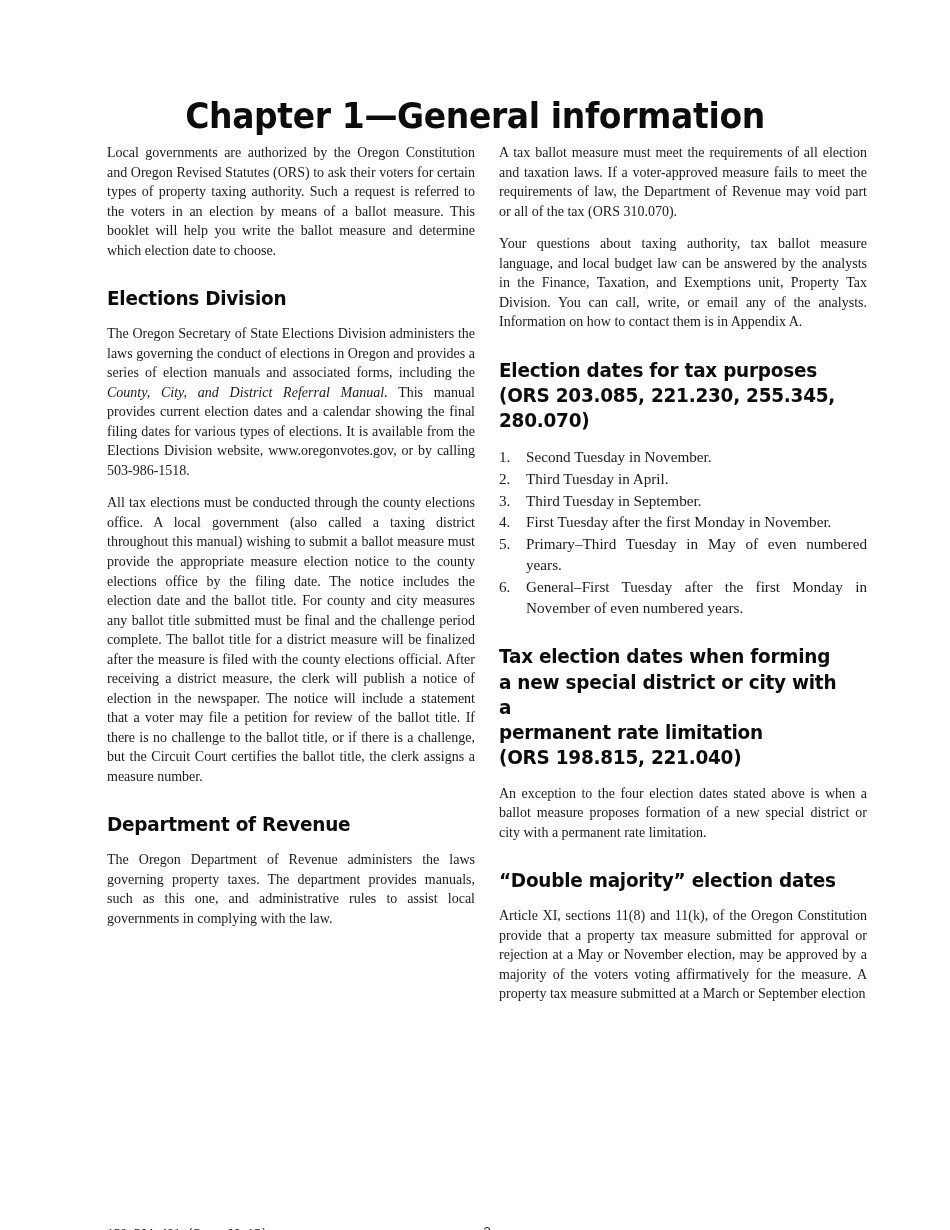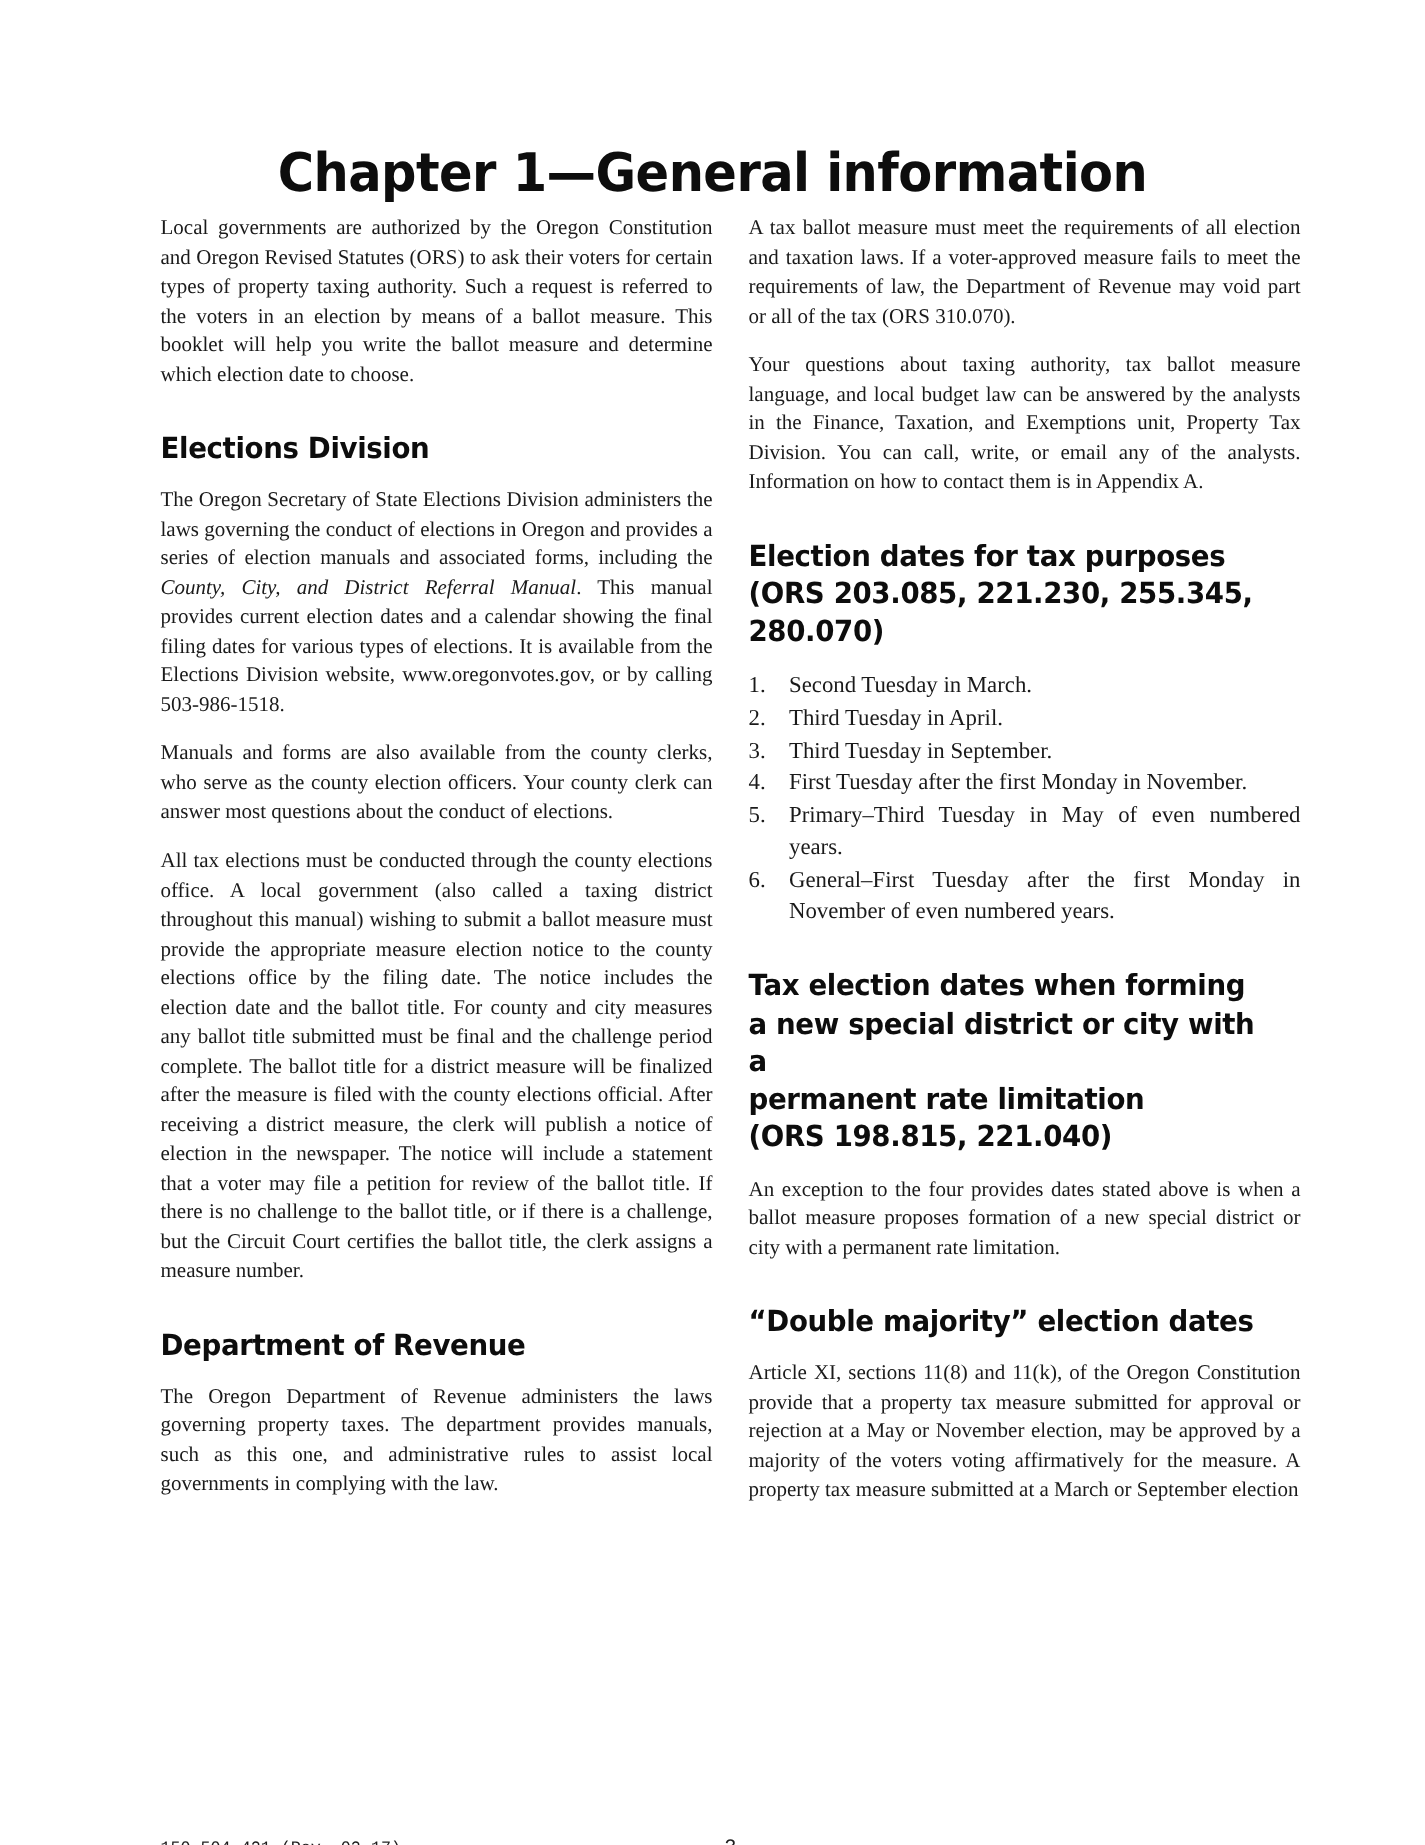--- a/index.html
+++ b/index.html
@@ -147,50 +147,49 @@
   <div class="columns">
 
     <div class="col col-left">
 
       <p class="body">Local governments are authorized by the Oregon Constitution and Oregon Revised Statutes (ORS) to ask their voters for certain types of property taxing authority. Such a request is referred to the voters in an election by means of a ballot measure. This booklet will help you write the ballot measure and determine which election date to choose.</p>
 
       <h2 class="sec">Elections Division</h2>
 
       <p class="body"><span>The Oregon Secretary of State Elections Division administers the laws governing the conduct of elections in Oregon and provides a series of election manuals and associated forms, including the </span><span class="it">County, City, and District Referral Manual</span><span>. This manual provides current election dates and a calendar showing the final filing dates for various types of elections. It is available from the Elections Division website, www.oregonvotes.gov, or by calling 503-986-1518.</span></p>
 
-      <p class="body">Manuals and forms are also available from the county clerks, who serve as the county election officers. Your county clerk can answer most questions about the conduct of elections.</p>
 
       <p class="body">All tax elections must be conducted through the county elections office. A local government (also called a taxing district throughout this manual) wishing to submit a ballot measure must provide the appropriate measure election notice to the county elections office by the filing date. The notice includes the election date and the ballot title. For county and city measures any ballot title submitted must be final and the challenge period complete. The ballot title for a district measure will be finalized after the measure is filed with the county elections official. After receiving a district measure, the clerk will publish a notice of election in the newspaper. The notice will include a statement that a voter may file a petition for review of the ballot title. If there is no challenge to the ballot title, or if there is a challenge, but the Circuit Court certifies the ballot title, the clerk assigns a measure number.</p>
 
       <h2 class="sec">Department of Revenue</h2>
 
       <p class="body">The Oregon Department of Revenue administers the laws governing property taxes. The department provides manuals, such as this one, and administrative rules to assist local governments in complying with the law.</p>
 
     </div>
 
     <div class="col col-right">
 
       <p class="body"><span>A tax ballot measure must meet the requirements of all election and taxation laws. </span><span class="bd">If a voter-approved measure fails to meet the requirements of law, the Department of Revenue may void part or all of the tax (ORS 310.070).</span></p>
 
       <p class="body">Your questions about taxing authority, tax ballot measure language, and local budget law can be answered by the analysts in the Finance, Taxation, and Exemptions unit, Property Tax Division. You can call, write, or email any of the analysts. Information on how to contact them is in Appendix A.</p>
 
       <h2 class="sec"><span>Election dates for tax purposes</span><br><span>(ORS 203.085, 221.230, 255.345,</span><br><span>280.070)</span></h2>
 
       <ol class="numlist">
-        <li><span class="num">1.</span><span>Second Tuesday in March.</span></li>
+        <li><span class="num">1.</span><span>Second Tuesday in November.</span></li>
         <li><span class="num">2.</span><span>Third Tuesday in April.</span></li>
         <li><span class="num">3.</span><span>Third Tuesday in September.</span></li>
         <li class="ragged"><span class="num">4.</span><span>First Tuesday after the first Monday in November.</span></li>
         <li><span class="num">5.</span><span>Primary–Third Tuesday in May of even numbered years.</span></li>
         <li class="wide"><span class="num">6.</span><span>General–First Tuesday after the first Monday in November of even numbered years.</span></li>
       </ol>
 
       <h2 class="sec"><span>Tax election dates when forming</span><br><span>a new special district or city with a</span><br><span>permanent rate limitation</span><br><span>(ORS 198.815, 221.040)</span></h2>
 
-      <p class="body">An exception to the four provides dates stated above is when a ballot measure proposes formation of a new special district or city with a permanent rate limitation.</p>
+      <p class="body">An exception to the four election dates stated above is when a ballot measure proposes formation of a new special district or city with a permanent rate limitation.</p>
 
 
       <h2 class="sec">“Double majority” election dates</h2>
 
       <p class="body">Article XI, sections 11(8) and 11(k), of the Oregon Constitution provide that a property tax measure submitted for approval or rejection at a May or November election, may be approved by a majority of the voters voting affirmatively for the measure. A property tax measure submitted at a March or September election</p>
 
     </div>
 
   </div>
 

